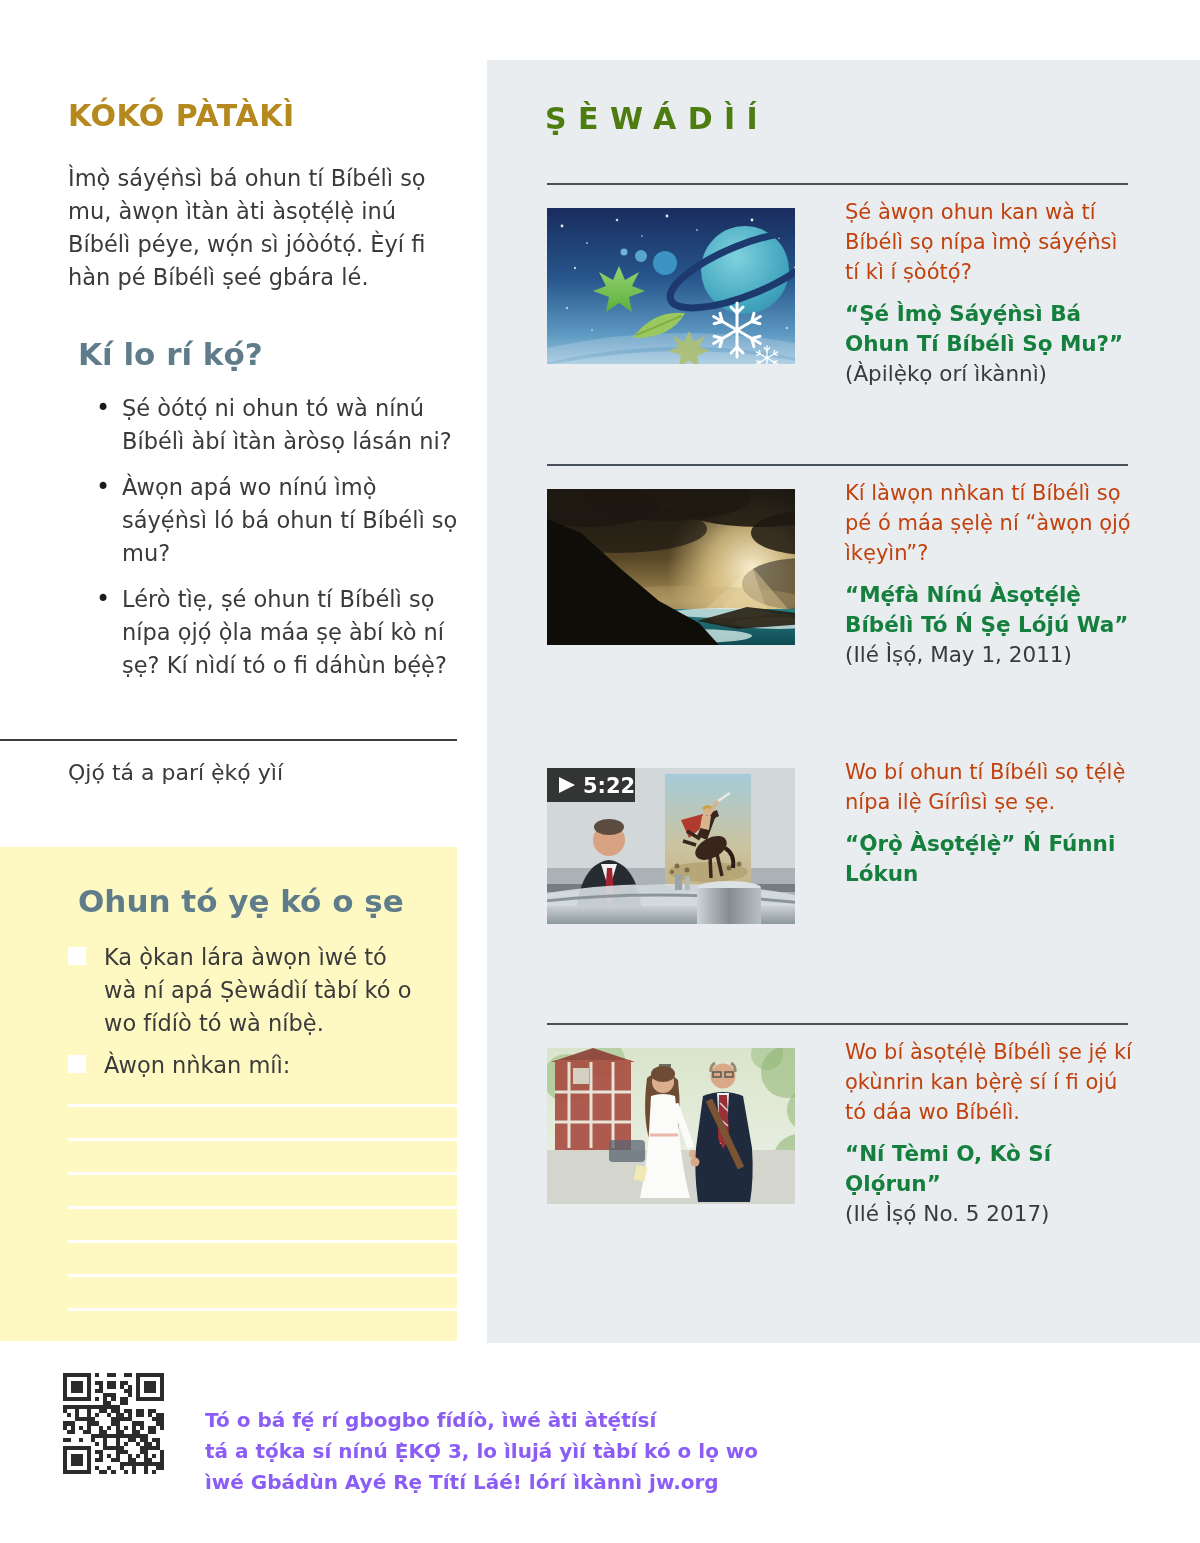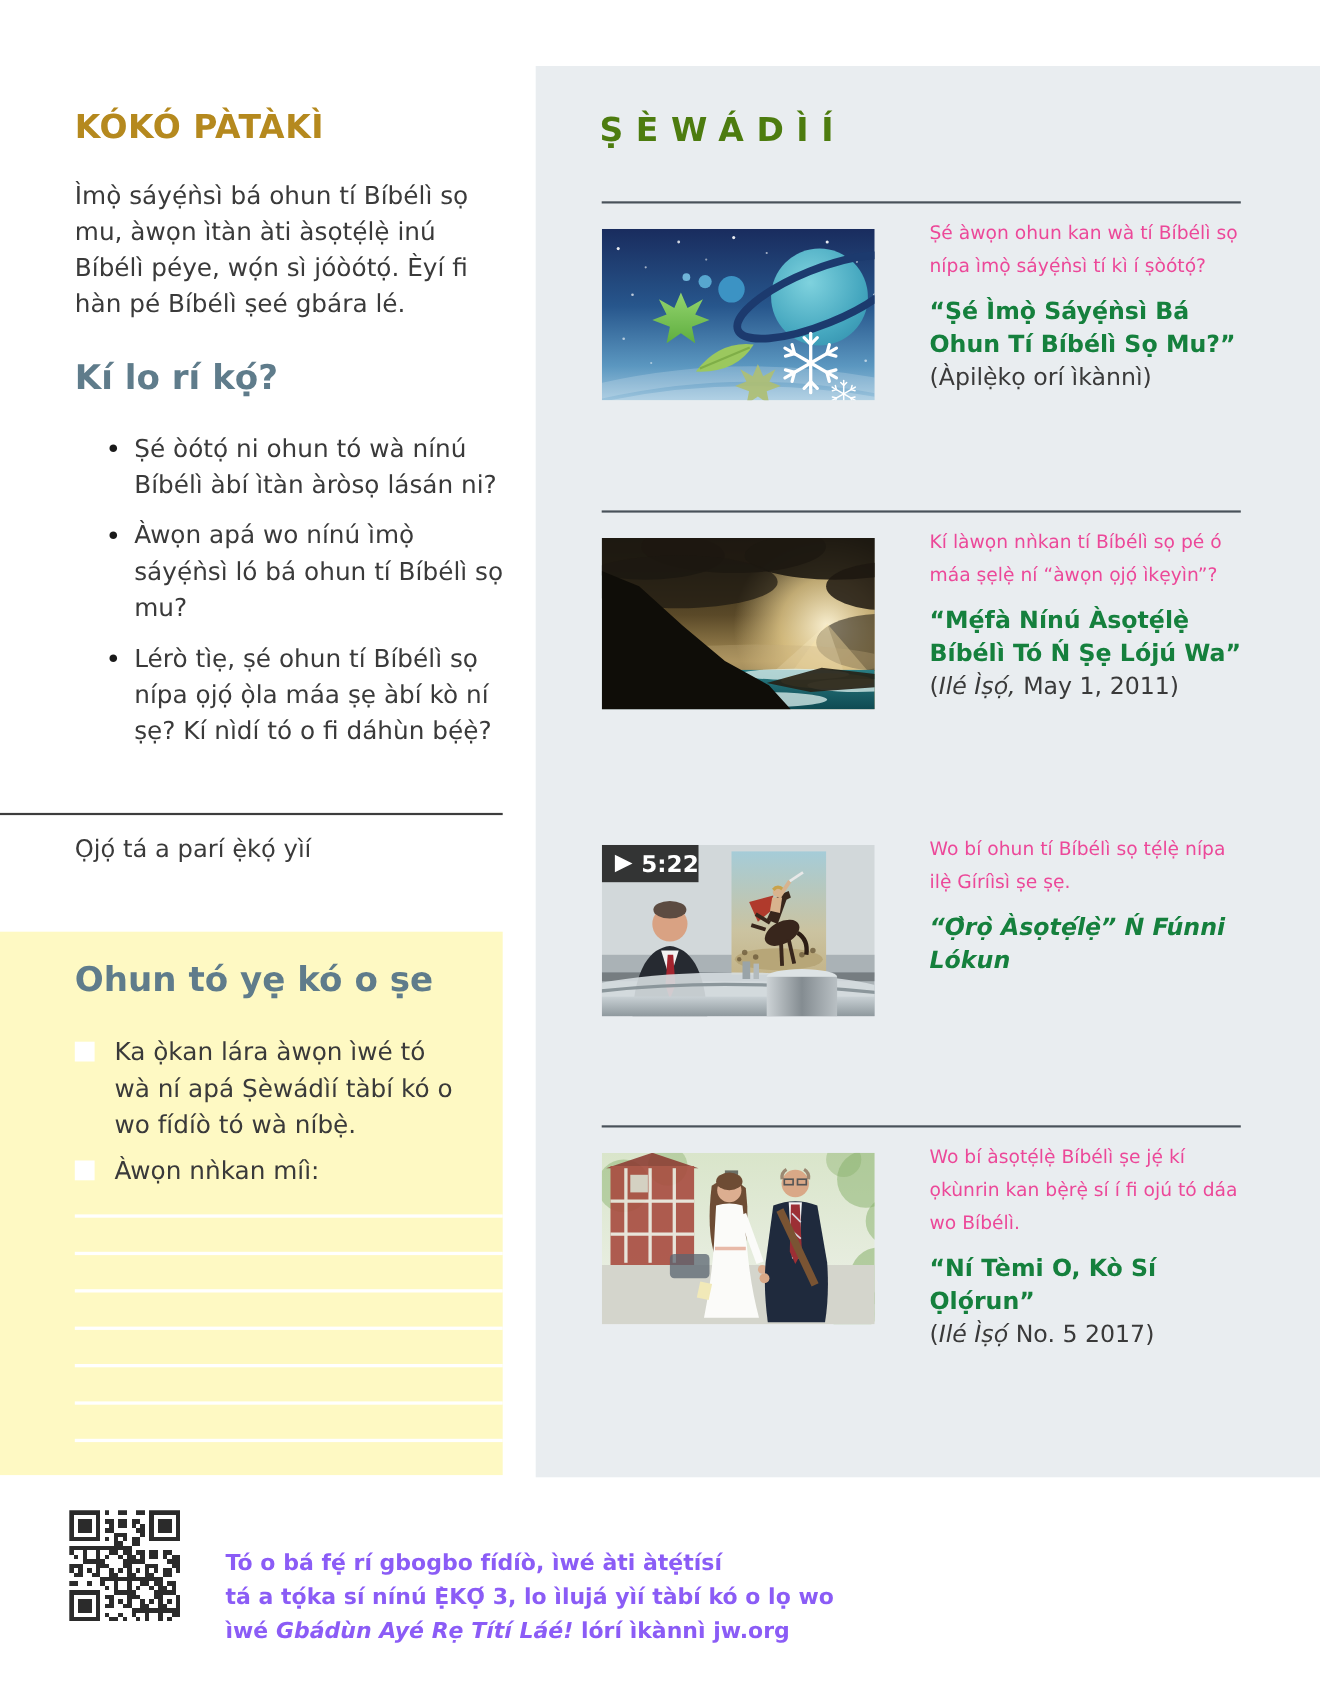--- a/index.html
+++ b/index.html
@@ -5,21 +5,21 @@
   html,body{margin:0;padding:0;background:#ffffff;}
   body{font-family:"DejaVu Sans","Liberation Sans",sans-serif;color:#3a3a3a;}
   #page{position:relative;width:1200px;height:1543px;background:#fff;overflow:hidden;}
 
   
   #rpanel{position:absolute;left:487px;top:60px;width:713px;height:1283px;background:#e9edf0;}
 
   
   .goldh{position:absolute;left:68px;top:98px;font-size:30px;font-weight:bold;color:#b5891e;letter-spacing:.5px;margin:0;}
   .lead{position:absolute;left:68px;top:162px;width:396px;font-size:22.5px;line-height:33px;margin:0;}
-  .tealh{font-size:31px;font-weight:bold;color:#5f7c8b;margin:0;}
+  .tealh{font-size:31px;font-weight:bold;color:#5f7c8b;margin:10px;}
   #qhead{position:absolute;left:68px;top:326px;}
   #qlist{position:absolute;left:96px;top:392px;width:372px;margin:0;padding:0;list-style:none;}
   #qlist li{position:relative;padding-left:26px;margin-bottom:13px;font-size:22.5px;line-height:33px;}
   #qlist li::before{content:"•";position:absolute;left:0;top:0;font-size:24px;color:#1a1a1a;}
   #ldivider{position:absolute;left:0;top:739px;width:457px;border-top:2px solid #3d3d3d;}
   #complete{position:absolute;left:68px;top:760px;font-size:22px;margin:0;}
 
   
   #todo{position:absolute;left:0;top:847px;width:457px;height:494px;background:#fef9c3;}
   #todo h2{position:absolute;left:68px;top:26px;}
@@ -28,24 +28,24 @@
   .cbtext{display:block;margin-left:36px;font-size:22.5px;line-height:33px;}
   .wline{position:absolute;left:68px;width:389px;height:3px;background:#ffffff;}
 
   
   #rhead{position:absolute;left:545px;top:101px;font-size:30px;font-weight:bold;color:#4d7c0f;letter-spacing:.38em;margin:0;}
   .ritem{position:absolute;left:547px;width:653px;height:280px;}
   .rline{position:absolute;left:0;top:0;width:581px;border-top:2px solid #49525a;}
   .rimg{position:absolute;left:0;top:25px;width:248px;height:156px;overflow:hidden;}
   .rimg svg{display:block;}
   .rtext{position:absolute;left:298px;top:14px;width:292px;}
-  .rq{margin:0 0 12px 0;font-size:17px;line-height:30px;color:#ec4899;}
+  .rq{margin:0 0 12px 0;font-size:21px;line-height:30px;color:#c2410c;}
   .rt{margin:0;font-size:21.5px;line-height:30px;font-weight:bold;color:#15803d;}
   .rs{margin:0;font-size:21.5px;line-height:30px;color:#3a3a3a;}
-  .it{font-style:italic;}
+  .it{}
 
   
   #qr{position:absolute;left:63px;top:1373px;width:101px;height:101px;}
   #ftext{position:absolute;left:205px;top:1405px;width:640px;font-size:20px;line-height:31px;color:#8b5cf6;font-weight:600;}
   #ftext p{margin:0;}
 </style>
 </head>
 <body>
 
 <div id="page">

